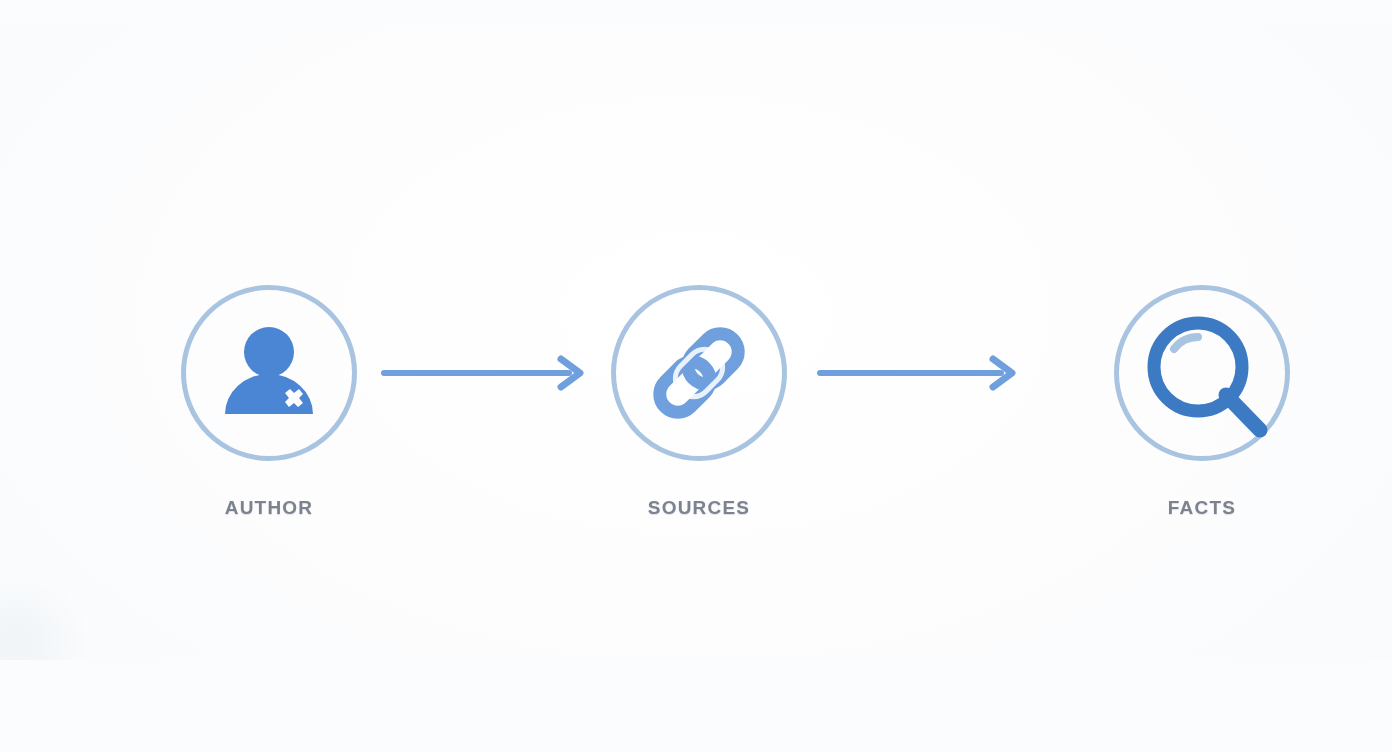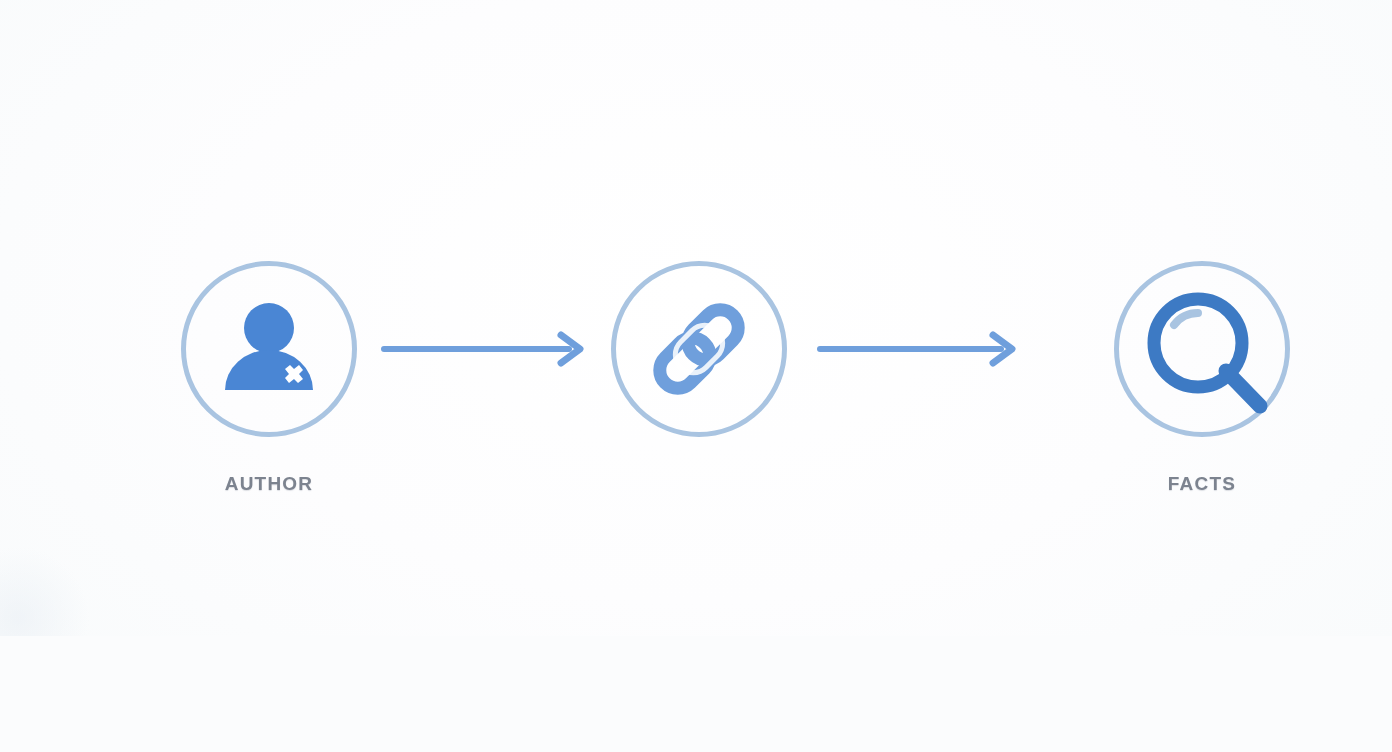--- a/index.html
+++ b/index.html
@@ -11,20 +11,21 @@
     height: 752px;
     background: #fbfcfd;
     font-family: "Liberation Sans", sans-serif;
     overflow: hidden;
   }
   #stage {
     position: relative;
     width: 1392px;
     height: 636px;
     background: radial-gradient(ellipse 900px 560px at 50% 46%, #ffffff 0%, #fdfdfe 55%, #f9fbfc 100%);
+    margin-top: 24px;
   }
   .corner-wash {
     position: absolute;
     left: 0;
     bottom: 0;
     width: 90px;
     height: 90px;
     background: radial-gradient(circle at 20% 80%, rgba(232,238,244,0.55) 0%, rgba(251,252,253,0) 70%);
     pointer-events: none;
   }
@@ -112,20 +113,21 @@
     <div class="node node-sources">
       <div class="ring">
         <svg width="116" height="116" viewBox="0 0 116 116">
           <g transform="rotate(-45 58 58)">
             <rect x="10" y="40" width="56" height="36" rx="18" ry="18" fill="none" stroke="#6f9fdc" stroke-width="13"></rect>
             <rect x="50" y="40" width="56" height="36" rx="18" ry="18" fill="none" stroke="#6f9fdc" stroke-width="13"></rect>
             <path d="M50 40 h16 a18 18 0 0 1 0 36 h-16 a18 18 0 0 1 0 -36 Z" fill="none" stroke="#ffffff" stroke-width="5" opacity="0.85"></path>
           </g>
         </svg>
       </div>
+      <div class="node-label">Sources</div>
     </div>
 
     <div class="arrow arrow-2">
       <svg width="202" height="36" viewBox="0 0 202 36">
         <line x1="3" y1="18" x2="184" y2="18" stroke="#6f9fdc" stroke-width="6" stroke-linecap="round"></line>
         <polyline points="176,4 195,18 176,32" fill="none" stroke="#6f9fdc" stroke-width="7" stroke-linecap="round" stroke-linejoin="round"></polyline>
       </svg>
     </div>
 
     <div class="node node-facts">

